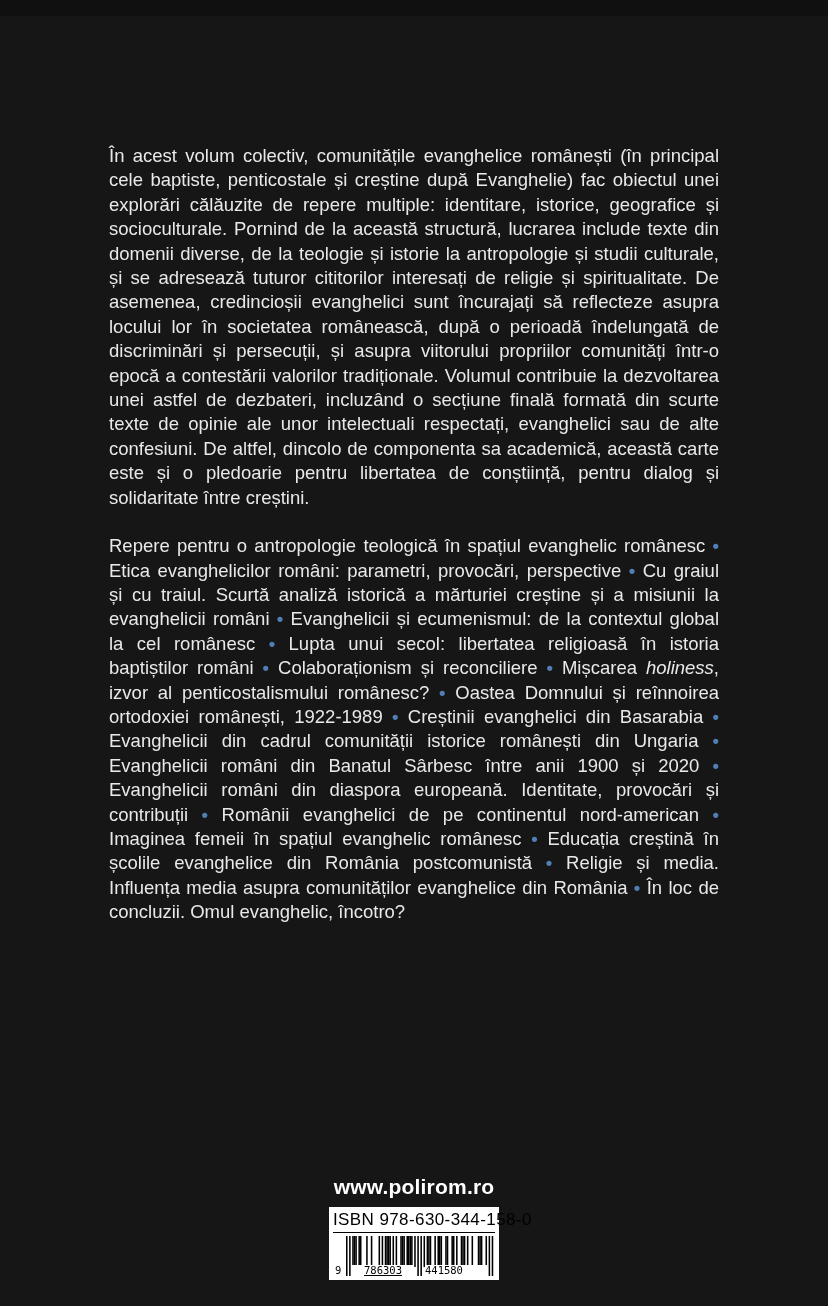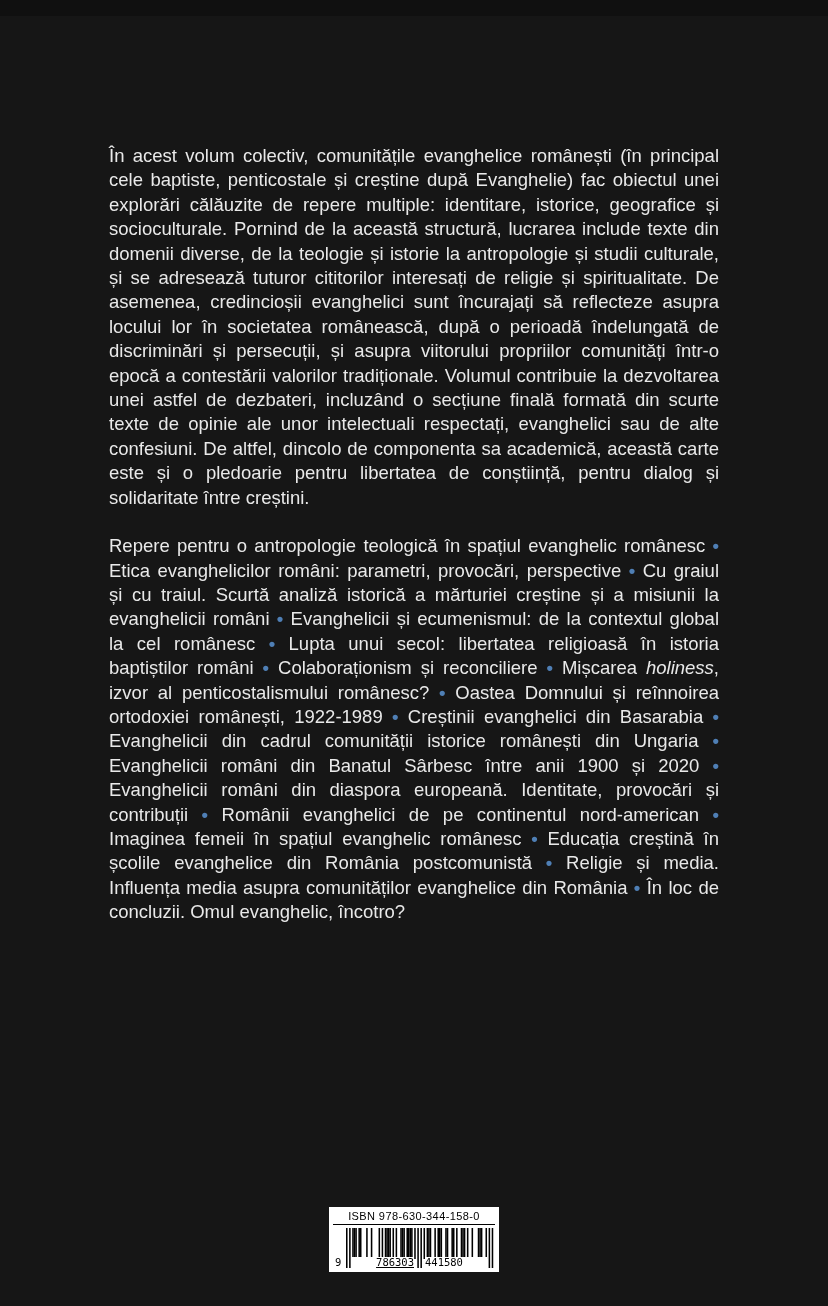--- a/index.html
+++ b/index.html
@@ -39,21 +39,21 @@
   .barcode-box {
     position: absolute;
     top: 1191px;
     left: 50%;
     transform: translateX(-50%);
     width: 170px;
     background: #ffffff;
     padding: 3px 4px 4px;
   }
   .isbn-text {
-    font-size: 11px;
+    font-size: 17px;
     color: #000;
     text-align: center;
     letter-spacing: 0.4px;
     border-bottom: 1.5px solid #000;
     padding-bottom: 2px;
     margin-bottom: 3px;
     white-space: nowrap;
   }
   .barcode-area {
     position: relative;
@@ -66,33 +66,34 @@
   .bc-digit {
     position: absolute;
     bottom: 0;
     font-size: 10.5px;
     line-height: 11px;
     color: #000;
     background: #fff;
     font-family: "DejaVu Sans Mono", monospace;
   }
   .bc-d0 { left: 1px; }
-  .bc-d1 { left: 18px; width: 62px; text-align: right; text-decoration: underline; }
+  .bc-d1 { left: 18px; width: 62px; text-align: center; text-decoration: underline; }
   .bc-d2 { left: 91px; width: 62px; text-align: left; }
 </style>
 </head>
 <body>
 
 <div class="cover">
 
   <div class="text-block">
     <p>În acest volum colectiv, comunitățile evanghelice românești (în principal cele baptiste, penticostale și creștine după Evanghelie) fac obiectul unei explorări călăuzite de repere multiple: identitare, istorice, geografice și socioculturale. Pornind de la această structură, lucrarea include texte din domenii diverse, de la teologie și istorie la antropologie și studii culturale, și se adresează tuturor cititorilor interesați de religie și spiritualitate. De asemenea, credincioșii evanghelici sunt încurajați să reflecteze asupra locului lor în societatea românească, după o perioadă îndelungată de discriminări și persecuții, și asupra viitorului propriilor comunități într-o epocă a contestării valorilor tradiționale. Volumul contribuie la dezvoltarea unei astfel de dezbateri, incluzând o secțiune finală formată din scurte texte de opinie ale unor intelectuali respectați, evanghelici sau de alte confesiuni. De altfel, dincolo de componenta sa academică, această carte este și o pledoarie pentru libertatea de conștiință, pentru dialog și solidaritate între creștini.</p>
     <p><span><span>Repere pentru o antropologie teologică în spațiul evanghelic românesc</span></span><span class="bullet" style="color: rgb(79, 127, 181);"> • </span><span><span>Etica evanghelicilor români: parametri, provocări, perspective</span></span><span class="bullet" style="color: rgb(79, 127, 181);"> • </span><span><span>Cu graiul și cu traiul. Scurtă analiză istorică a mărturiei creștine și a misiunii la evanghelicii români</span></span><span class="bullet" style="color: rgb(79, 127, 181);"> • </span><span><span>Evanghelicii și ecumenismul: de la contextul global la cel românesc</span></span><span class="bullet" style="color: rgb(79, 127, 181);"> • </span><span><span>Lupta unui secol: libertatea religioasă în istoria baptiștilor români</span></span><span class="bullet" style="color: rgb(79, 127, 181);"> • </span><span><span>Colaboraționism și reconciliere</span></span><span class="bullet" style="color: rgb(79, 127, 181);"> • </span><span><span>Mișcarea </span><span style="font-style: italic;">holiness</span><span>, izvor al penticostalismului românesc?</span></span><span class="bullet" style="color: rgb(79, 127, 181);"> • </span><span><span>Oastea Domnului și reînnoirea ortodoxiei românești, 1922-1989</span></span><span class="bullet" style="color: rgb(79, 127, 181);"> • </span><span><span>Creștinii evanghelici din Basarabia</span></span><span class="bullet" style="color: rgb(79, 127, 181);"> • </span><span><span>Evanghelicii din cadrul comunității istorice românești din Ungaria</span></span><span class="bullet" style="color: rgb(79, 127, 181);"> • </span><span><span>Evanghelicii români din Banatul Sârbesc între anii 1900 și 2020</span></span><span class="bullet" style="color: rgb(79, 127, 181);"> • </span><span><span>Evanghelicii români din diaspora europeană. Identitate, provocări și contribuții</span></span><span class="bullet" style="color: rgb(79, 127, 181);"> • </span><span><span>Românii evanghelici de pe continentul nord-american</span></span><span class="bullet" style="color: rgb(79, 127, 181);"> • </span><span><span>Imaginea femeii în spațiul evanghelic românesc</span></span><span class="bullet" style="color: rgb(79, 127, 181);"> • </span><span><span>Educația creștină în școlile evanghelice din România postcomunistă</span></span><span class="bullet" style="color: rgb(79, 127, 181);"> • </span><span><span>Religie și media. Influența media asupra comunităților evanghelice din România</span></span><span class="bullet" style="color: rgb(79, 127, 181);"> • </span><span><span>În loc de concluzii. Omul evanghelic, încotro?</span></span></p>
   </div>
 
+  <div class="footer-site">www.polirom.ro</div>
 
   <div class="barcode-box">
     <div class="isbn-text">ISBN 978-630-344-158-0</div>
     <div class="barcode-area">
       <svg width="160" height="40">
           <rect x="12.00" y="0" width="1.55" height="40"></rect>
           <rect x="15.10" y="0" width="1.55" height="40"></rect>
           <rect x="18.20" y="0" width="1.55" height="31"></rect>
           <rect x="19.75" y="0" width="1.55" height="31"></rect>
           <rect x="21.30" y="0" width="1.55" height="31"></rect>

